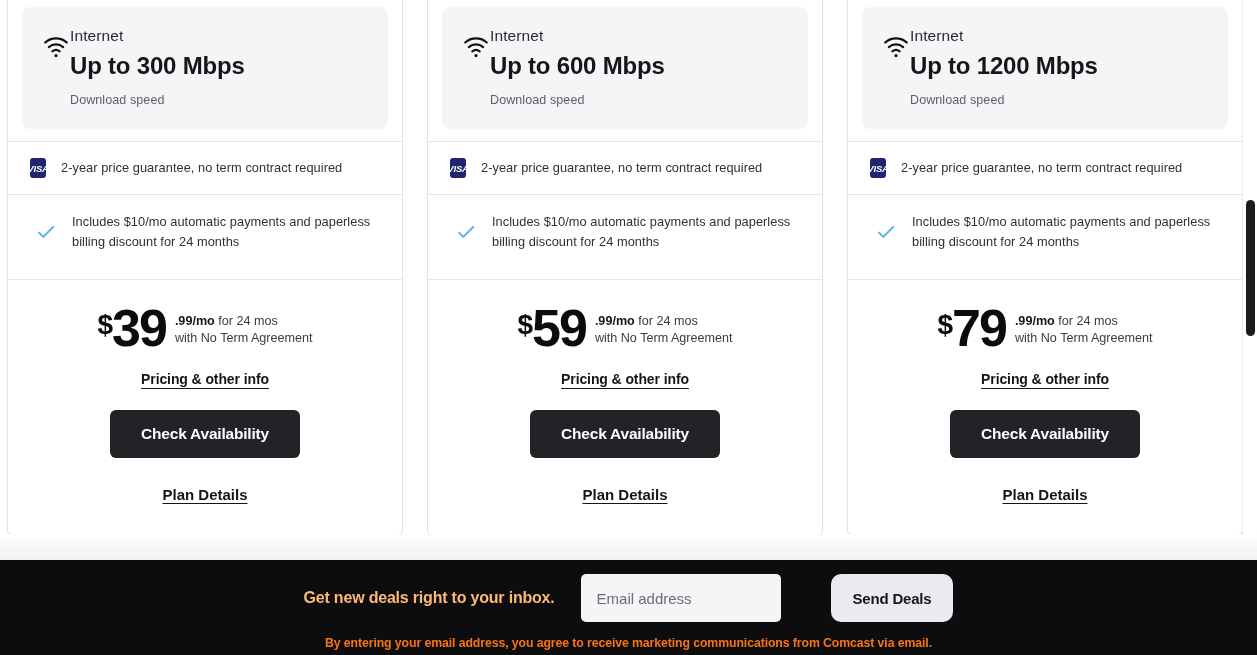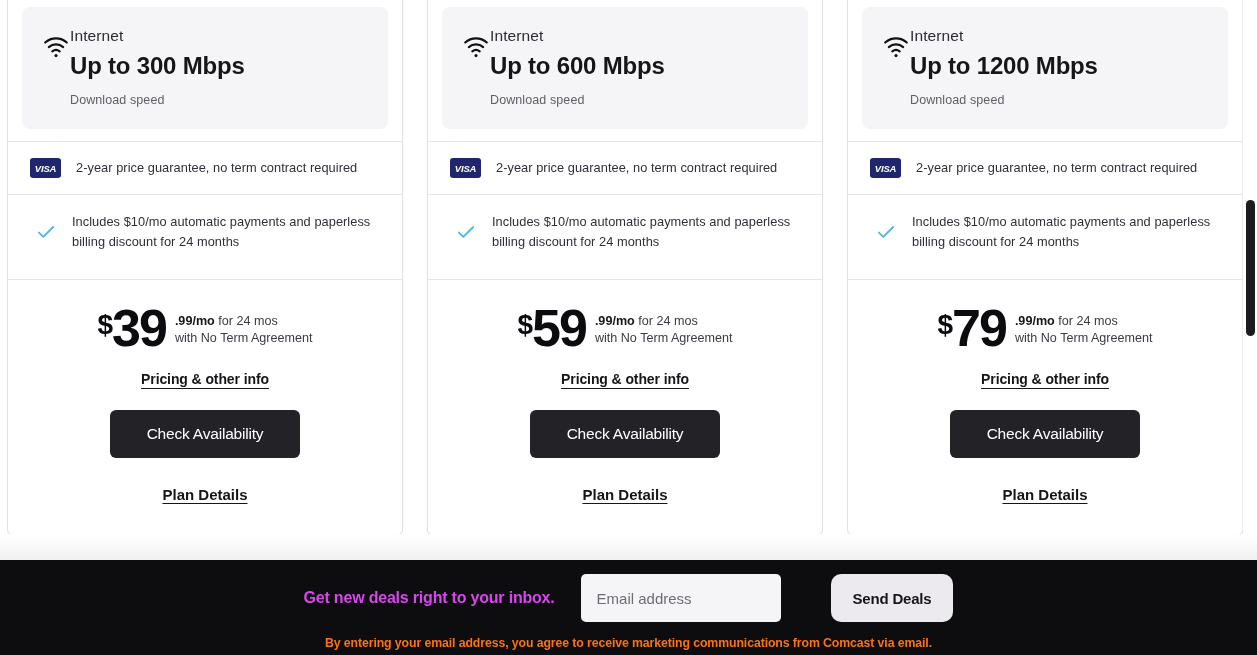--- a/index.html
+++ b/index.html
@@ -103,21 +103,21 @@
   .feature-row.tall {
     align-items: center;
     min-height: 85px;
     padding-top: 8px;
     padding-bottom: 18px;
     justify-content: space-between;
   }
 
   .visa-badge {
     flex: 0 0 auto;
-    width: 31px;
+    width: 16px;
     height: 20px;
     border-radius: 3px;
     background: #1f266e;
     color: #ffffff;
     font-size: 9.5px;
     font-weight: 700;
     font-style: italic;
     letter-spacing: -.2px;
     display: flex;
     align-items: center;
@@ -198,21 +198,21 @@
     display: block;
     width: 190px;
     margin: 22px auto 0 auto;
     background: #232327;
     color: #ffffff;
     border: none;
     border-radius: 6px;
     padding: 15px 10px;
     font-family: "Liberation Sans", sans-serif;
     font-size: 15.5px;
-    font-weight: 400;
+    font-weight: 700;
     letter-spacing: -.2px;
     cursor: pointer;
   }
 
   .plan-details-link {
     display: inline-block;
     margin-top: 28px;
     font-size: 15px;
     font-weight: 700;
     color: #16161a;
@@ -248,21 +248,21 @@
     display: flex;
     align-items: center;
     justify-content: center;
     gap: 18px;
     padding-top: 14px;
   }
 
   .newsletter-title {
     font-size: 16px;
     font-weight: 700;
-    color: #d946ef;
+    color: #fdba74;
     letter-spacing: -.2px;
     margin-right: 8px;
   }
 
   .field {
     background: #f5f4f6;
     border: none;
     border-radius: 5px;
     height: 48px;
     padding: 0 16px;

